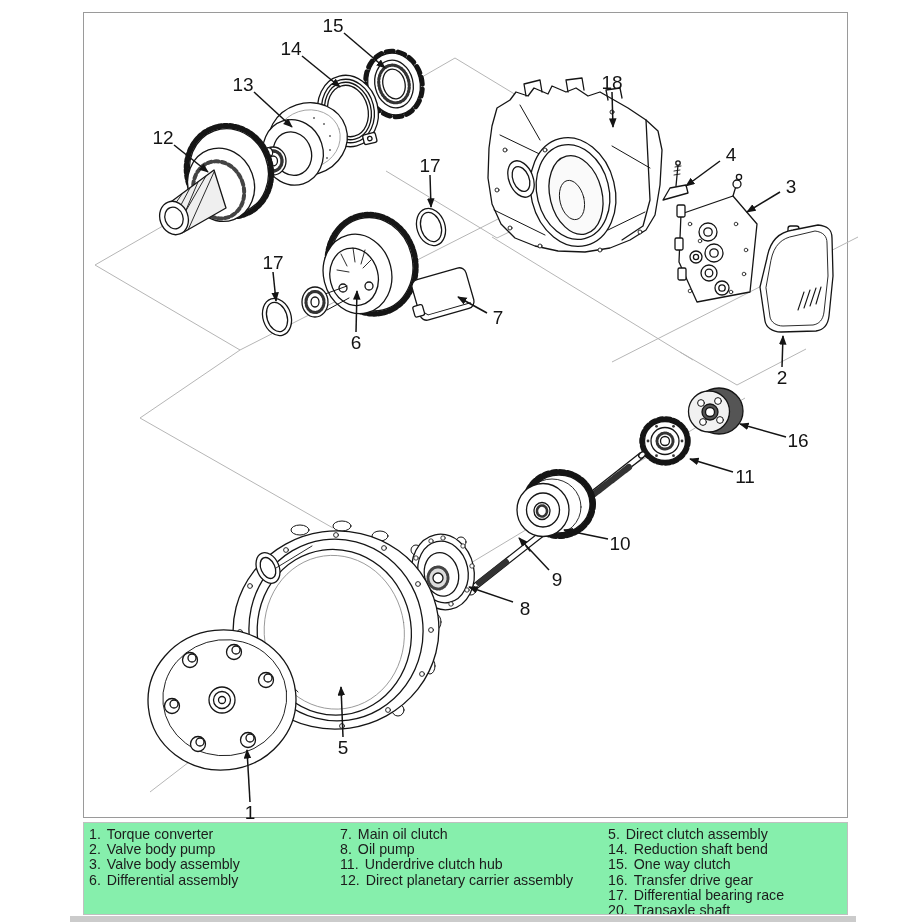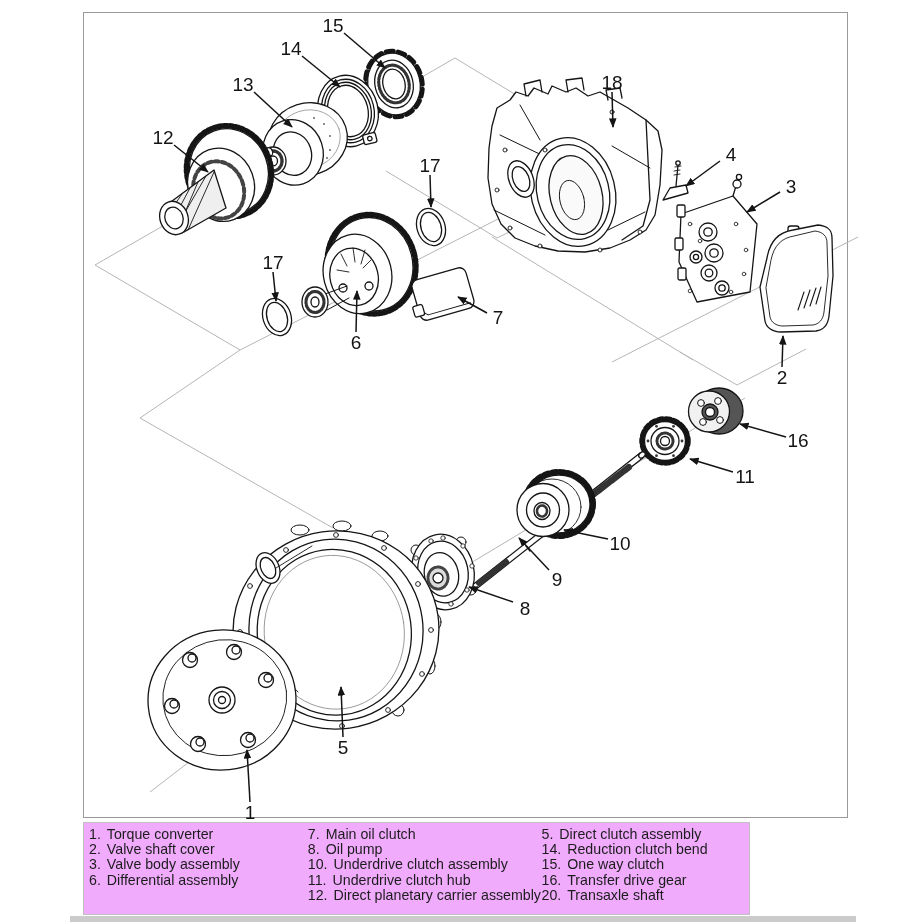--- a/index.html
+++ b/index.html
@@ -1,20 +1,20 @@
 <!DOCTYPE html>
 <html><head>
 <meta charset="utf-8">
 <style>
   html,body{margin:0;padding:0;background:#fff;}
   body{width:922px;height:922px;position:relative;font-family:"Liberation Sans",sans-serif;}
   .stage{position:absolute;inset:0;background:#fff;}
   svg{position:absolute;left:0;top:0;}
-  .legend{position:absolute;left:83px;top:822px;width:667px;height:93px;box-sizing:border-box;
-          border:1px solid #c0c0c0;background:#f0abfc;display:flex;padding:4px 0 0 5px;overflow:hidden;}
+  .legend{position:absolute;left:83px;top:822px;width:765px;height:93px;box-sizing:border-box;
+          border:1px solid #c0c0c0;background:#86efac;display:flex;padding:4px 0 0 5px;overflow:hidden;}
   .legend .col{display:flex;flex-direction:column;}
   .legend .col0{width:251px;}
   .legend .col1{width:268px;}
   .legend .col2{width:238px;}
   .legend .row{font-size:14.2px;line-height:15.2px;color:#1c1c1c;white-space:nowrap;}
   .legend .num{margin-right:6px;}
   .bottom-strip{position:absolute;left:70px;top:916px;width:786px;height:6px;background:#cbcbcb;}
   text{font-family:"Liberation Sans",sans-serif;}
 </style>
 </head>
@@ -426,33 +426,33 @@
         <g>
           <line x1="250" y1="802" x2="247" y2="750" stroke="#141414" stroke-width="1.5" marker-end="url(#ah)"></line>
           <text x="250" y="818.5" text-anchor="middle" font-size="19" fill="#141414">1</text>
         </g>
       </g>
 </svg>
 
 <div class="legend" id="legend">
       <div class="col col0">
         <div class="row"><span class="num">1.</span><span class="lab">Torque converter</span></div>
-        <div class="row"><span class="num">2.</span><span class="lab">Valve shaft cover</span></div>
+        <div class="row"><span class="num">2.</span><span class="lab">Valve body pump</span></div>
         <div class="row"><span class="num">3.</span><span class="lab">Valve body assembly</span></div>
         <div class="row"><span class="num">6.</span><span class="lab">Differential assembly</span></div>
       </div>
       <div class="col col1">
         <div class="row"><span class="num">7.</span><span class="lab">Main oil clutch</span></div>
         <div class="row"><span class="num">8.</span><span class="lab">Oil pump</span></div>
-        <div class="row"><span class="num">10.</span><span class="lab">Underdrive clutch assembly</span></div>
         <div class="row"><span class="num">11.</span><span class="lab">Underdrive clutch hub</span></div>
         <div class="row"><span class="num">12.</span><span class="lab">Direct planetary carrier assembly</span></div>
       </div>
       <div class="col col2">
         <div class="row"><span class="num">5.</span><span class="lab">Direct clutch assembly</span></div>
-        <div class="row"><span class="num">14.</span><span class="lab">Reduction clutch bend</span></div>
+        <div class="row"><span class="num">14.</span><span class="lab">Reduction shaft bend</span></div>
         <div class="row"><span class="num">15.</span><span class="lab">One way clutch</span></div>
         <div class="row"><span class="num">16.</span><span class="lab">Transfer drive gear</span></div>
+        <div class="row"><span class="num">17.</span><span class="lab">Differential bearing race</span></div>
         <div class="row"><span class="num">20.</span><span class="lab">Transaxle shaft</span></div>
       </div>
     </div>
 <div class="bottom-strip"></div>
 </div>
 
 </body></html>

